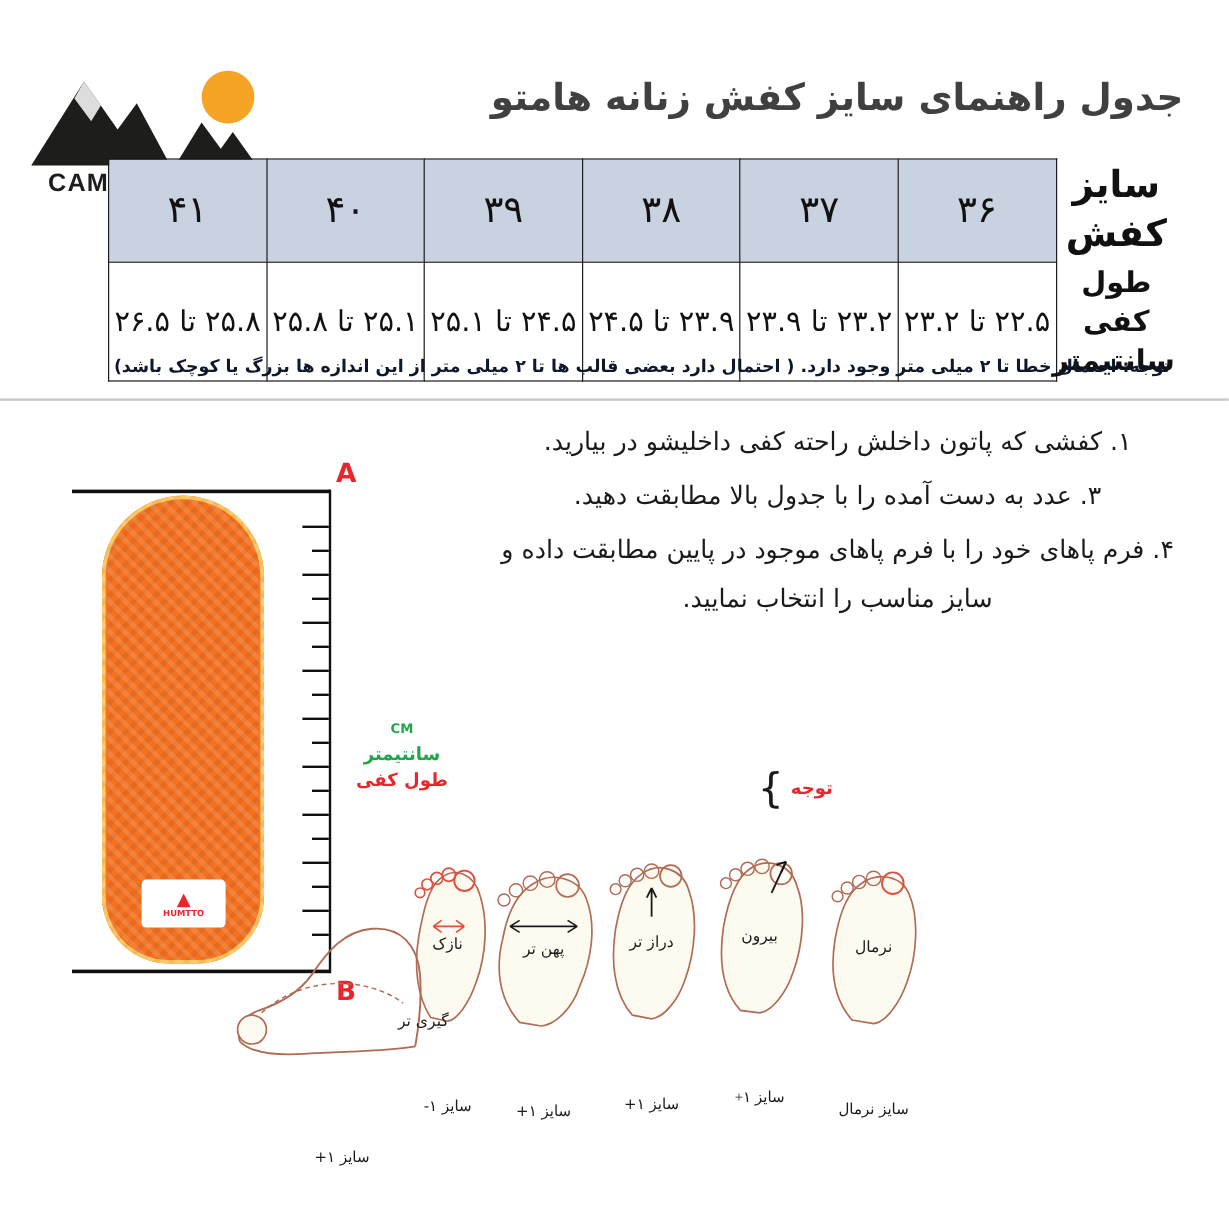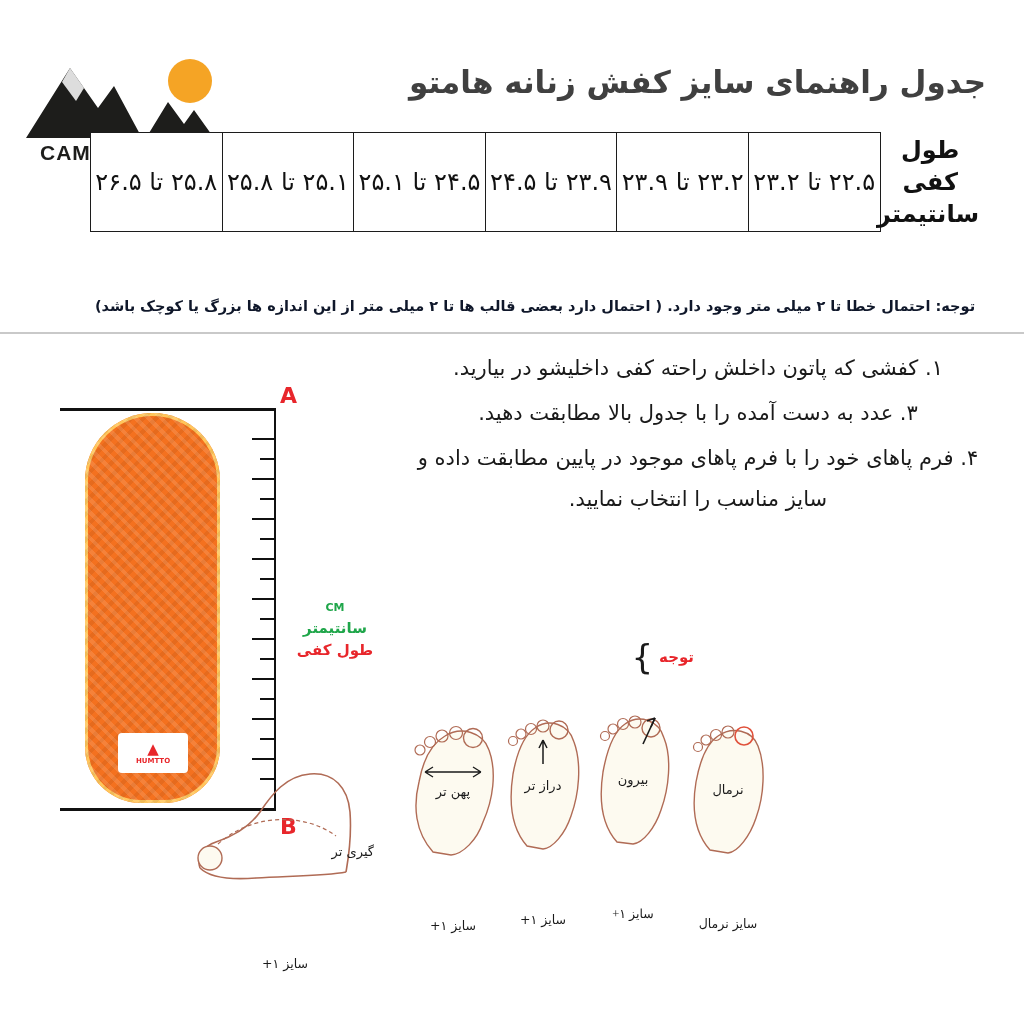--- a/index.html
+++ b/index.html
@@ -191,20 +191,29 @@
       </svg>
       <div class="logo-text-camp">CAMP</div>
       <div class="logo-text-shopping">SHOPPING</div>
     </div>
     <div class="title">جدول راهنمای سایز کفش زنانه هامتو</div>
   </div>
 
   <div class="table-wrap">
     <table class="size-table">
       <tbody>
+          <tr class="row-sizes">
+        <td class="rowhead">سایز کفش</td>
+        <td>۳۶</td>
+        <td>۳۷</td>
+        <td>۳۸</td>
+        <td>۳۹</td>
+        <td>۴۰</td>
+        <td>۴۱</td>
+      </tr>
       <tr class="row-length">
         <td class="rowhead rowhead-green">
           <span>طول کفی</span><br>
           <span>سانتیمتر</span>
         </td>
         <td>۲۲.۵ تا ۲۳.۲</td>
         <td>۲۳.۲ تا ۲۳.۹</td>
         <td>۲۳.۹ تا ۲۴.۵</td>
         <td>۲۴.۵ تا ۲۵.۱</td>
         <td>۲۵.۱ تا ۲۵.۸</td>
@@ -321,20 +330,33 @@
         <circle cx="51" cy="11" r="6.5" fill="none" stroke="#b06b55" stroke-width="1.2"></circle>
         <circle cx="37" cy="14" r="6" fill="none" stroke="#b06b55" stroke-width="1.2"></circle>
         <circle cx="25" cy="20" r="5.5" fill="none" stroke="#b06b55" stroke-width="1.2"></circle>
         <circle cx="15" cy="28" r="5" fill="none" stroke="#b06b55" stroke-width="1.2"></circle>
         <path d="M20 50 L76 50 M20 50 L28 45 M20 50 L28 55 M76 50 L68 45 M76 50 L68 55" stroke="#1a1a1a" stroke-width="1.4" fill="none"></path>
       </svg>
       <div class="flabel">پهن تر</div>
       <div class="fsize">سایز ۱+</div>
     </div>
 
+    <div class="foot" style="left:-5px; top:18px;">
+      <svg viewBox="0 0 96 135">
+        <path d="M34 130 C22 112 20 86 24 62 C28 40 32 22 42 14 C54 4 70 10 75 28 C82 50 80 78 72 100 C66 118 56 132 48 133 Z" fill="#fdfaf0" stroke="#b06b55" stroke-width="1.4"></path>
+        <circle cx="62" cy="16" r="8.5" fill="none" stroke="#e0513b" stroke-width="1.6"></circle>
+        <circle cx="49" cy="11" r="5.5" fill="none" stroke="#e0513b" stroke-width="1.4"></circle>
+        <circle cx="39" cy="14" r="5" fill="none" stroke="#e0513b" stroke-width="1.4"></circle>
+        <circle cx="31" cy="19" r="4.5" fill="none" stroke="#e0513b" stroke-width="1.4"></circle>
+        <circle cx="25" cy="26" r="4" fill="none" stroke="#e0513b" stroke-width="1.4"></circle>
+        <path d="M36 54 L62 54 M36 54 L43 49 M36 54 L43 59 M62 54 L55 49 M62 54 L55 59" stroke="#e0513b" stroke-width="1.4" fill="none"></path>
+      </svg>
+      <div class="flabel">نازک</div>
+      <div class="fsize">سایز ۱-</div>
+    </div>
 
     <div class="side-foot" style="left:-140px; top:60px;">
       <svg viewBox="0 0 190 140">
         <path d="M10 108 C6 96 14 86 26 82 C44 76 60 66 70 52 C82 34 96 16 120 14 C144 12 158 28 160 52 C162 80 158 100 156 112" fill="none" stroke="#b06b55" stroke-width="1.6"></path>
         <path d="M10 108 C20 118 40 120 66 118 C100 116 136 116 156 112" fill="none" stroke="#b06b55" stroke-width="1.6"></path>
         <path d="M28 84 C44 70 62 62 84 60 C108 58 130 64 146 76" fill="none" stroke="#b06b55" stroke-width="1.2" stroke-dasharray="4 3"></path>
         <circle cx="20" cy="98" r="12" fill="#fdfaf0" stroke="#b06b55" stroke-width="1.4"></circle>
       </svg>
       <div class="flabel">گیری تر</div>
       <div class="fsize">سایز ۱+</div>

